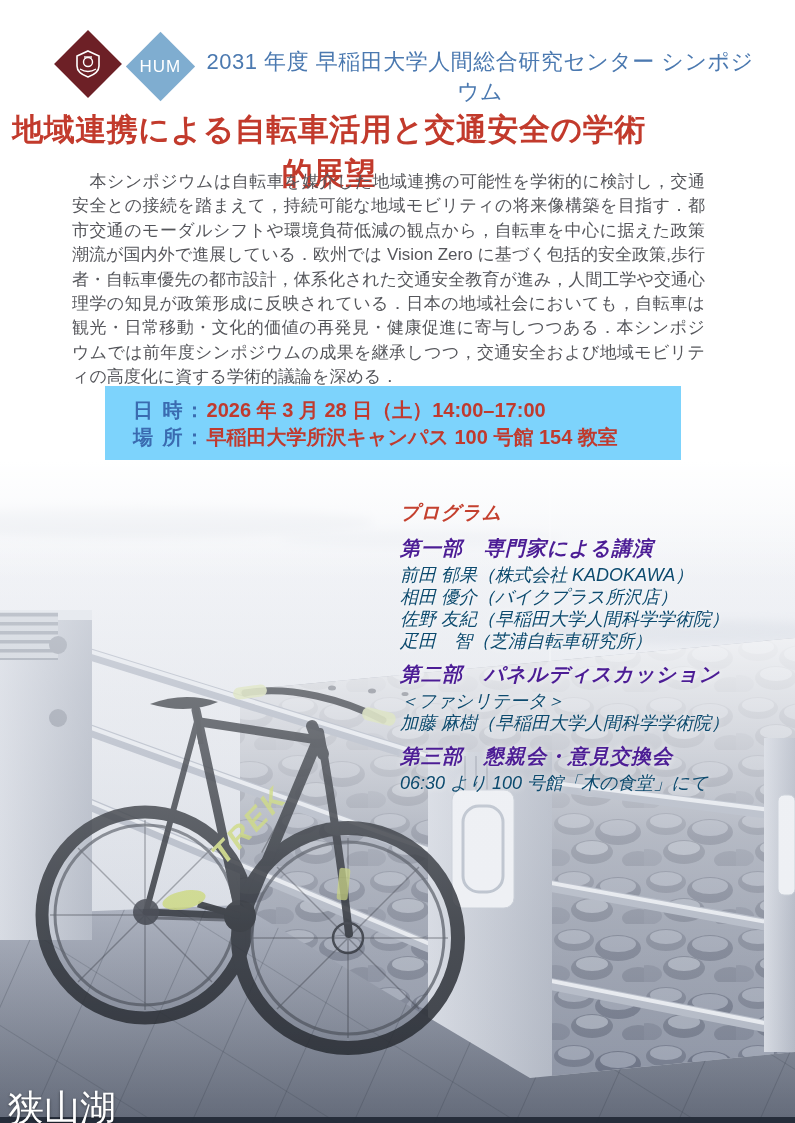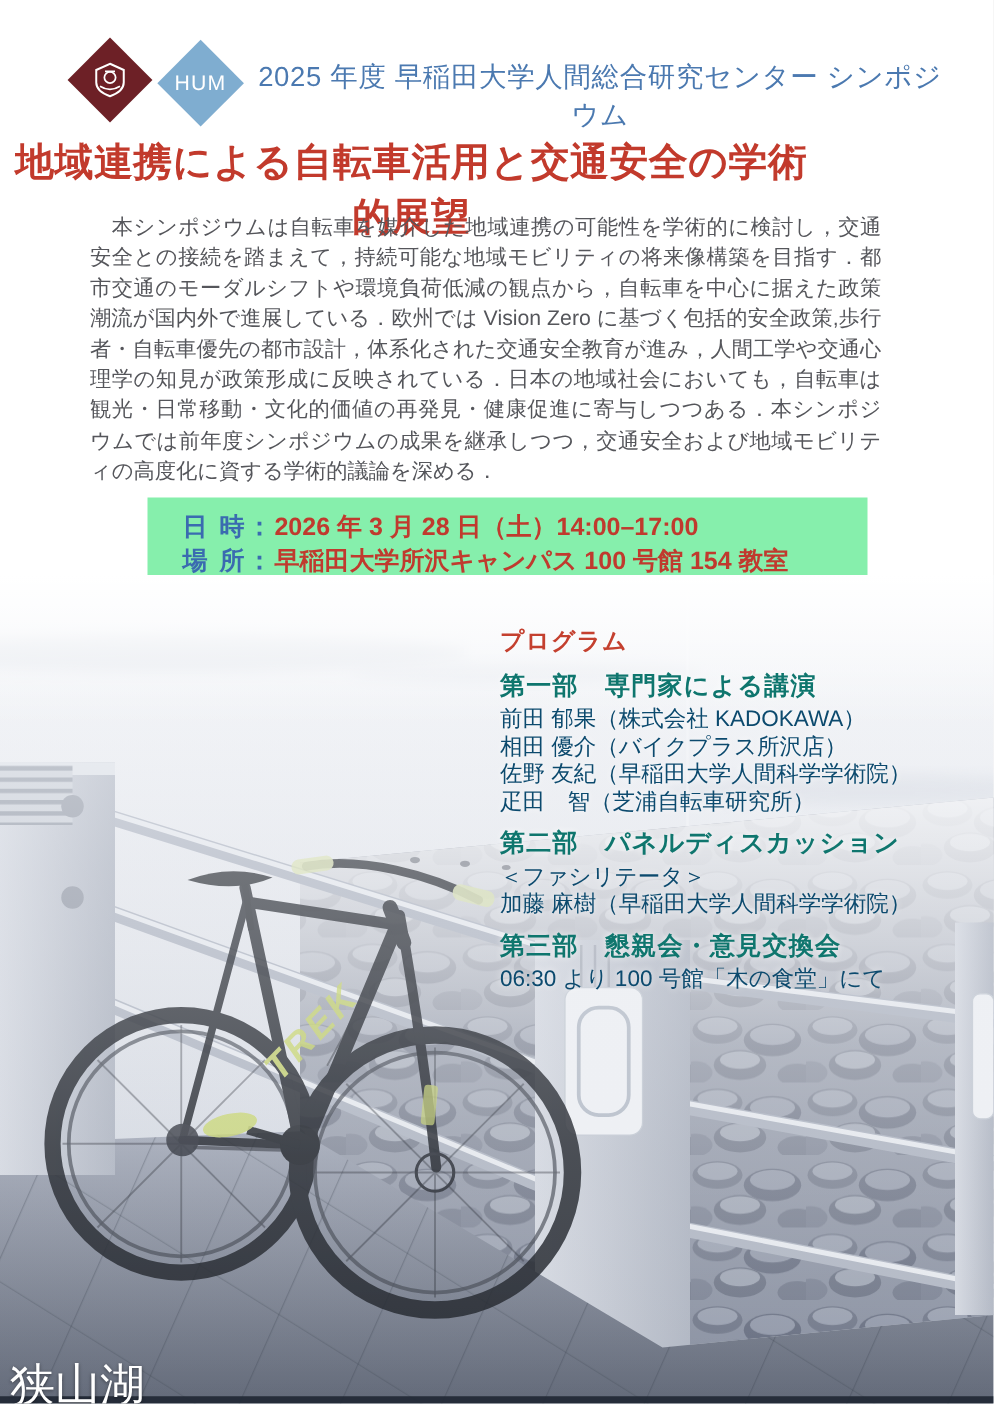--- a/index.html
+++ b/index.html
@@ -23,35 +23,36 @@
     font-size:31px;font-weight:bold;color:#c23a2c;letter-spacing:0.5px;line-height:44px;
   }
   
   .abstract{
     position:absolute;left:72px;top:170px;width:633px;
     font-size:17px;line-height:24.4px;color:#55565b;
     text-align:justify;text-justify:inter-ideograph;
   }
   
   .info-box{
-    position:absolute;left:118px;top:386px;width:576px;height:78px;
-    background:#86efac;box-sizing:border-box;padding:11px 0 0 28px;margin-top:12px;
+    position:absolute;left:105px;top:386px;width:576px;height:78px;
+    background:#7dd3fc;box-sizing:border-box;padding:11px 0 0 28px;
   }
   .info-row{font-size:20px;line-height:27px;font-weight:600;white-space:nowrap;}
   .info-label{color:#3a6bb0;letter-spacing:2px;}
   .info-value{color:#c03a2e;}
   
   .photo{position:absolute;left:0;top:460px;width:795px;height:663px;}
   
   .program{
     position:absolute;left:400px;top:500px;width:385px;z-index:5;
     text-shadow:0 0 6px rgba(255,255,255,0.85);
+    font-style:italic;
   }
   .prog-head{font-size:19px;color:#c4402f;font-weight:bold;letter-spacing:1px;margin-bottom:4px;}
-  .prog-title{font-size:20px;color:#0f766e;font-weight:bold;letter-spacing:1px;margin:9px 0 2px;white-space:nowrap;}
+  .prog-title{font-size:20px;color:#4c1d95;font-weight:bold;letter-spacing:1px;margin:9px 0 2px;white-space:nowrap;}
   .prog-item{font-size:18px;color:#0c4a6e;line-height:22px;font-weight:500;white-space:nowrap;}
   
   .photo-caption{
     position:absolute;left:8px;top:1084px;z-index:6;color:#ffffff;
     font-size:36px;font-weight:500;text-shadow:0 1px 3px rgba(0,0,0,0.45);
   }
   .footer-contact{
     position:absolute;right:10px;top:1096px;z-index:6;color:#ffffff;
     font-size:15.5px;font-weight:500;text-shadow:0 1px 2px rgba(0,0,0,0.45);white-space:nowrap;
   }
@@ -70,21 +71,21 @@
         <line x1="9" y1="8" x2="17" y2="8" stroke="#ffffff" stroke-width="1.4"></line>
       </svg>
     </div>
   </div>
   <div class="diamond diamond-right">
     <div class="diamond-inner">
       <span class="hum-text">HUM</span>
     </div>
   </div>
 
-  <div class="event-line">2025 年度 早稲田大学人間総合研究センター シンポジウム</div>
+  <div class="event-line">2031 年度 早稲田大学人間総合研究センター シンポジウム</div>
   <div class="main-title">地域連携による自転車活用と交通安全の学術的展望</div>
 
   <div class="abstract">　本シンポジウムは自転車を媒介した地域連携の可能性を学術的に検討し，交通安全との接続を踏まえて，持続可能な地域モビリティの将来像構築を目指す．都市交通のモーダルシフトや環境負荷低減の観点から，自転車を中心に据えた政策潮流が国内外で進展している．欧州では Vision Zero に基づく包括的安全政策,歩行者・自転車優先の都市設計，体系化された交通安全教育が進み，人間工学や交通心理学の知見が政策形成に反映されている．日本の地域社会においても，自転車は観光・日常移動・文化的価値の再発見・健康促進に寄与しつつある．本シンポジウムでは前年度シンポジウムの成果を継承しつつ，交通安全および地域モビリティの高度化に資する学術的議論を深める．</div>
 
   <div class="info-box">
     <div class="info-row">
       <span class="info-label">日 時：</span><span class="info-value">2026 年 3 月 28 日（土）14:00–17:00</span>
     </div>
     <div class="info-row">
       <span class="info-label">場 所：</span><span class="info-value">早稲田大学所沢キャンパス 100 号館 154 教室</span>

